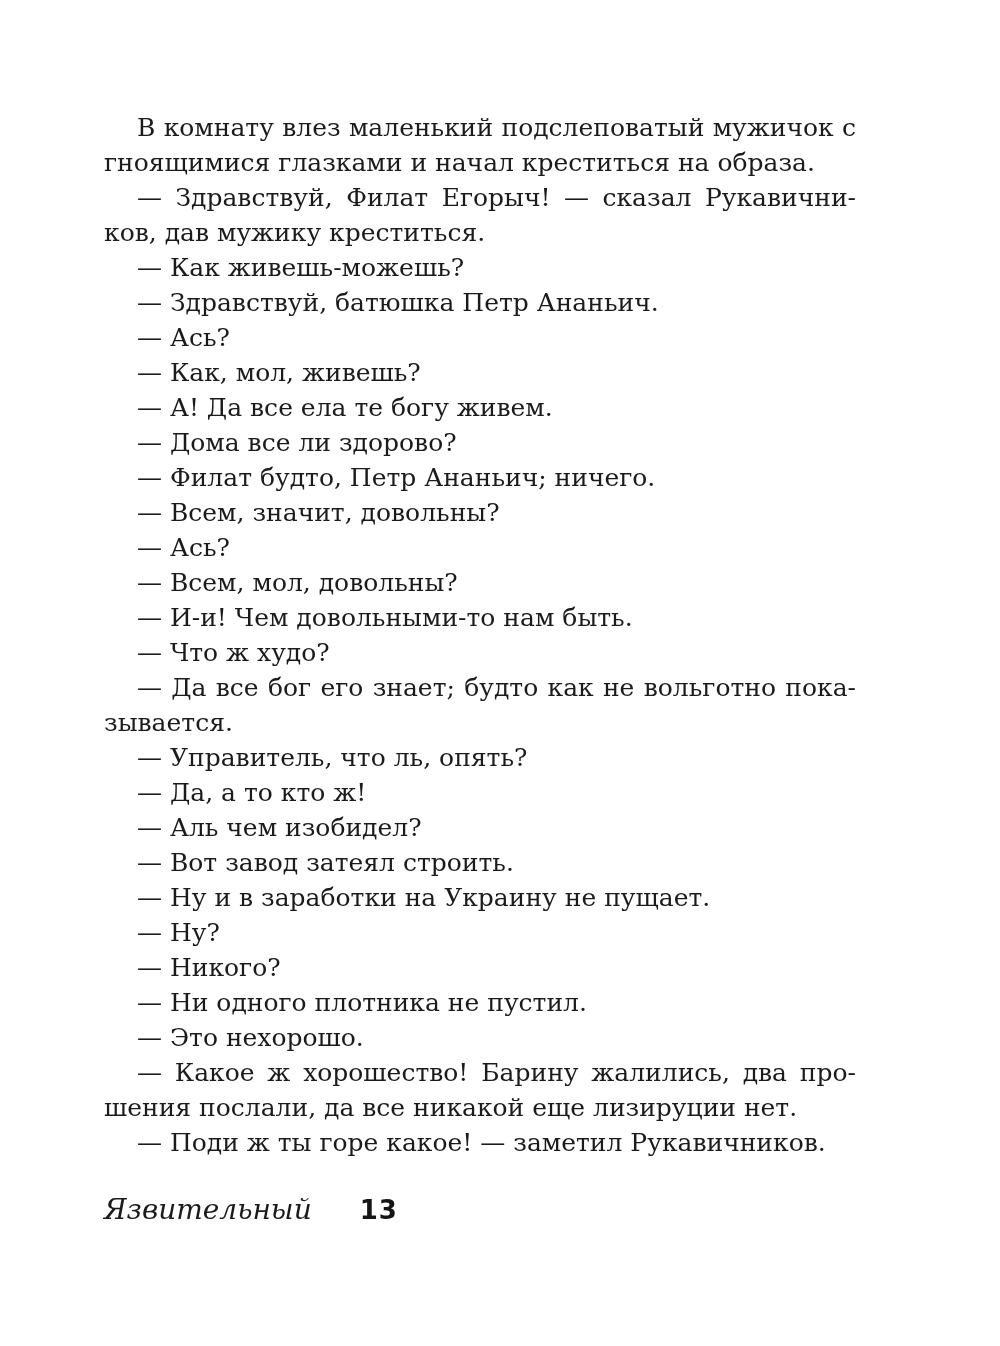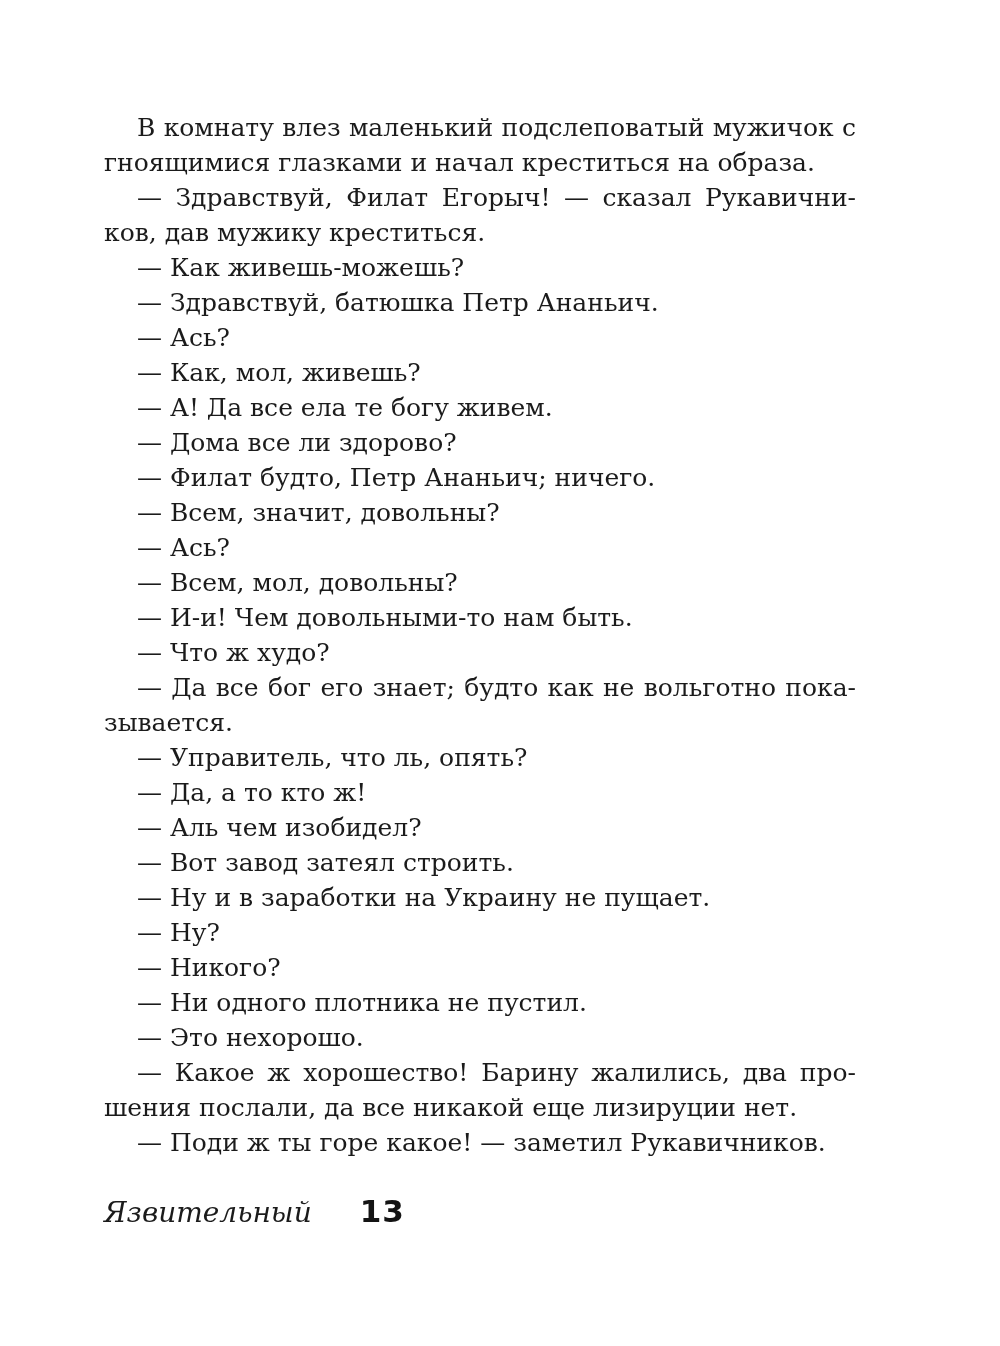--- a/index.html
+++ b/index.html
@@ -52,21 +52,21 @@
   }
   .running-title {
     font-family: "DejaVu Serif", serif;
     font-style: italic;
     font-size: 28px;
     color: #1b1b1b;
   }
   .page-number {
     font-family: "DejaVu Sans", sans-serif;
     font-weight: bold;
-    font-size: 31px;
+    font-size: 26px;
     letter-spacing: 1px;
     color: #141414;
   }
 </style>
 </head>
 <body>
 
 <div class="page">
   <div class="textblock" id="textblock">
       <div class="line indent justify">В комнату влез маленький подслеповатый мужичок с</div>

